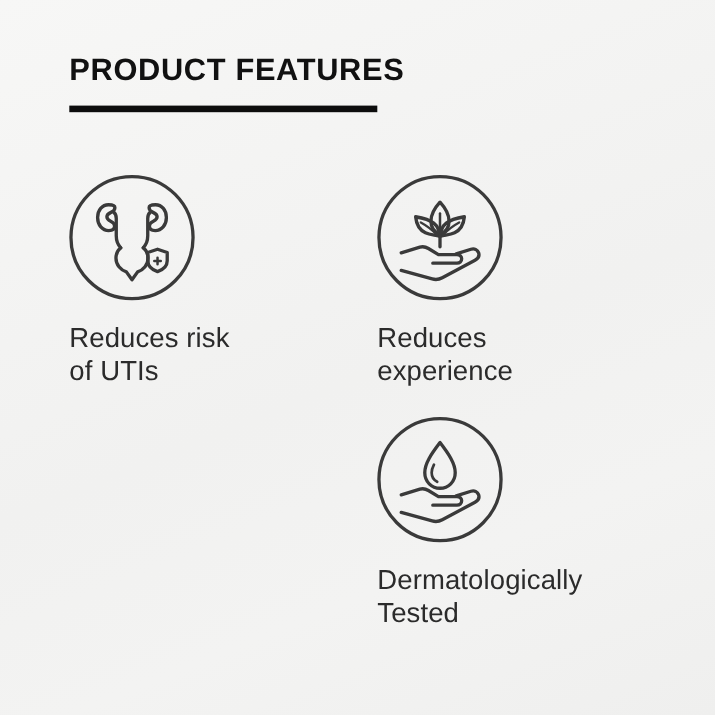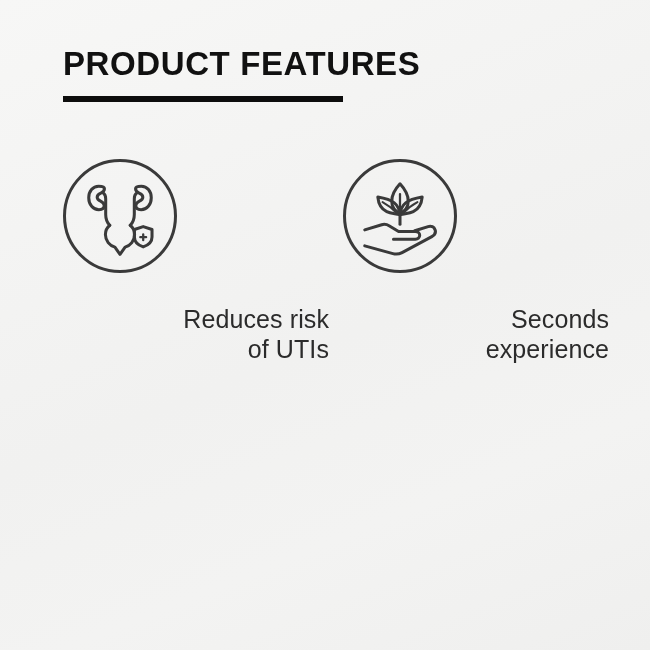--- a/index.html
+++ b/index.html
@@ -31,21 +31,21 @@
   
   #header {
     position: absolute;
     left: 63px;
     top: 48px;
     width: 520px;
   }
   #header-title {
     margin: 0;
     font-family: "Liberation Sans", sans-serif;
-    font-size: 33px;
+    font-size: 28px;
     line-height: 32px;
     font-weight: 700;
     letter-spacing: 0.6px;
     color: #111111;
     white-space: nowrap;
   }
   #header-rule {
     margin-top: 16px;
     width: 280px;
     height: 6px;
@@ -84,30 +84,29 @@
   .icon-badge svg {
     position: absolute;
     left: 0;
     top: 0;
     width: 100%;
     height: 100%;
     display: block;
   }
 
   .feature-label {
-    margin: 12px;
+    margin: 0;
     padding-top: 19px;
     font-family: "Liberation Sans", sans-serif;
     font-size: 25px;
     line-height: 30px;
     font-weight: 400;
     letter-spacing: 0.1px;
     color: #2b2b2b;
     white-space: pre-line;
-    text-align: right;
   }
 </style>
 </head>
 <body>
 
 <div id="page">
 
   <div id="header">
     <h1 id="header-title">PRODUCT FEATURES</h1>
     <div id="header-rule"></div>
@@ -154,28 +153,44 @@
             <path d="M57.7 55.6c3.7-1.2 8.8-1 13.3-3.2 5.5-2.7 8.7-7.9 9.4-15.4-7.4 1.3-13.3 2.9-17.4 6.1-3.8 3-5.5 7.2-5.3 12.5z"></path>
             <path d="M75.4 42.4c-5.5 3-10.9 6.9-15.5 12" stroke-width="2.2"></path>
 
             <path d="M57 55.2v10.6"></path>
 
             <path d="M19.8 71.6l17.9-5.4c3.1-.9 5.4-.4 8.2 1.3l9.6 5.8h17.7c2.7 0 4.6 1.7 4.6 4.1 0 2.4-1.9 4.1-4.6 4.1H50.1"></path>
 
             <path d="M72.6 72.6l14.1-4.4c3.3-1.1 6.3.4 7.3 3.2 1 2.8-.4 5.7-3.4 7.3L59.2 95.6c-3.4 1.8-6 2.1-9.7 1.1l-29.7-8.2"></path>
           </svg>
         </div>
-        <p class="feature-label">Seconds
+        <p class="feature-label">Reduces
 experience</p>
       </div>
 
     </div>
 
     <div class="feature-row">
 
       <div class="feature-cell col-left">
       </div>
 
+      <div class="feature-cell col-right">
+        <div class="icon-badge">
+          <svg viewBox="0 0 114 114" fill="none" stroke="#3a3a3a" stroke-width="3.2" stroke-linecap="round" stroke-linejoin="round">
+
+            <path d="M57 21.5c-8.4 11-14.6 20-14.6 28.9 0 8.5 6.5 14.9 14.6 14.9s14.6-6.4 14.6-14.9c0-8.9-6.2-17.9-14.6-28.9z"></path>
+
+            <path d="M51.2 42.6c-1.6 3-2.2 5.5-2.2 7.9 0 4 2 7 5.3 8.6" stroke-width="2.6"></path>
+
+            <path d="M19.8 71.6l17.9-5.4c3.1-.9 5.4-.4 8.2 1.3l9.6 5.8h17.7c2.7 0 4.6 1.7 4.6 4.1 0 2.4-1.9 4.1-4.6 4.1H50.1"></path>
+
+            <path d="M72.6 72.6l14.1-4.4c3.3-1.1 6.3.4 7.3 3.2 1 2.8-.4 5.7-3.4 7.3L59.2 95.6c-3.4 1.8-6 2.1-9.7 1.1l-29.7-8.2"></path>
+          </svg>
+        </div>
+        <p class="feature-label">Dermatologically
+Tested</p>
+      </div>
 
     </div>
 
   </div>
 </div>
 
 </body></html>

